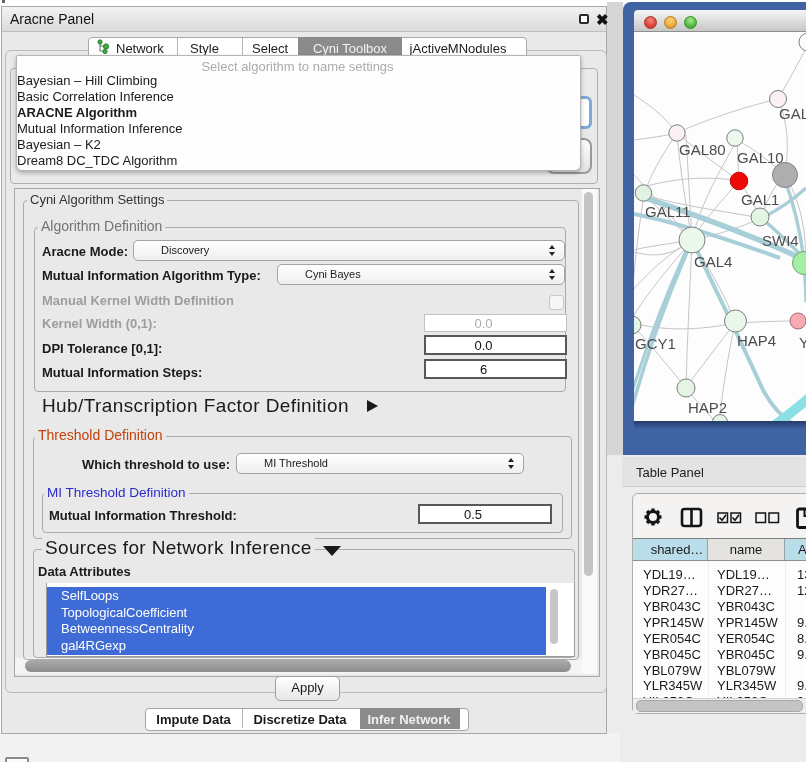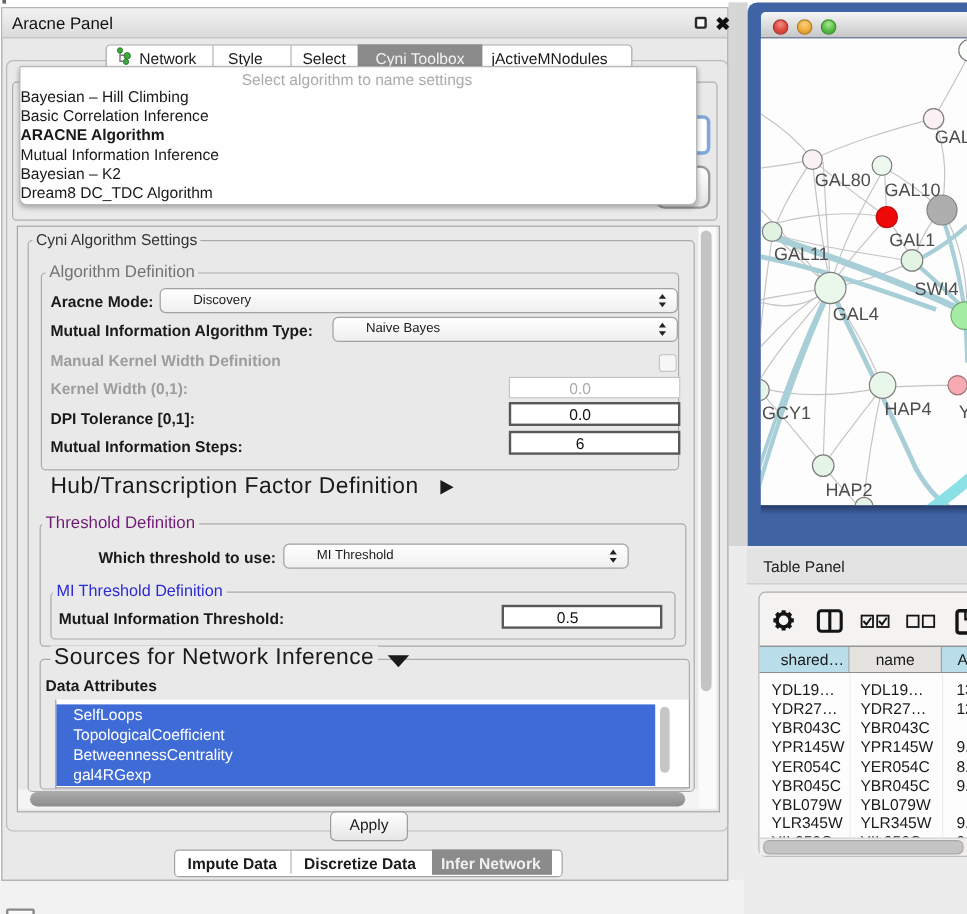--- a/index.html
+++ b/index.html
@@ -69,38 +69,38 @@
 <div class="gl" style="left:38px;top:219px;color:#737373;font-size:14px">Algorithm Definition</div>
 
 <div class="lbl b" style="left:42px;top:244px">Aracne Mode:</div>
 <div class="combo" style="left:133px;top:240px;width:432px;height:21px">
     <span class="t">Discovery</span>
     <span class="up"></span>
     <span class="dn"></span>
   </div>
 <div class="lbl b" style="left:42px;top:268px">Mutual Information Algorithm Type:</div>
 <div class="combo" style="left:277px;top:264px;width:288px;height:21px">
-    <span class="t">Naive Bayes</span>
+    <span class="t">Cyni Bayes</span>
     <span class="up"></span>
     <span class="dn"></span>
   </div>
 <div class="lbl b dis" style="left:42px;top:293px">Manual Kernel Width Definition</div>
 <div class="a" style="left:549px;top:295px;width:13px;height:13px;border:1.5px solid #C8C8C8;border-radius:3px;background:#F6F6F6"></div>
 <div class="lbl b dis" style="left:42px;top:316px">Kernel Width (0,1):</div>
 <div class="fld" style="left:424px;top:314px;width:143px;height:18px;border:1px solid #C2C2C2;color:#ABABAB;line-height:17px">0.0</div>
 <div class="lbl b" style="left:42px;top:341px">DPI Tolerance [0,1]:</div>
 <div class="fld" style="left:424px;top:335px;width:143px;height:20px;border:2px solid #585858;color:#111;line-height:17px">0.0</div>
 <div class="lbl b" style="left:42px;top:365px">Mutual Information Steps:</div>
 <div class="fld" style="left:424px;top:359px;width:143px;height:20px;border:2px solid #585858;color:#111;line-height:17px">6</div>
 
 <div class="lbl" style="left:42px;top:395px;color:#1A1A1A;font-size:19px;letter-spacing:0.4px">Hub/Transcription Factor Definition</div>
 <div class="a" style="left:367px;top:400px;width:0;height:0;border-top:6.5px solid transparent;border-bottom:6.5px solid transparent;border-left:11px solid #1A1A1A"></div>
 
 <div class="grp" style="left:33px;top:436px;width:537px;height:101px"></div>
-<div class="gl" style="left:35px;top:428px;color:#701a75;font-size:14px">Threshold Definition</div>
+<div class="gl" style="left:35px;top:428px;color:#c2410c;font-size:14px">Threshold Definition</div>
 <div class="lbl b" style="left:82px;top:457px">Which threshold to use:</div>
 <div class="combo" style="left:236px;top:453px;width:288px;height:21px">
     <span class="t">MI Threshold</span>
     <span class="up"></span>
     <span class="dn"></span>
   </div>
 <div class="grp" style="left:42px;top:493px;width:519px;height:38px"></div>
 <div class="gl" style="left:44px;top:486px;color:#2B2BD0;font-size:13.5px">MI Threshold Definition</div>
 <div class="lbl b" style="left:49px;top:508px">Mutual Information Threshold:</div>
 <div class="fld" style="left:418px;top:504px;width:134px;height:20px;border:2px solid #585858;color:#111;line-height:17px">0.5</div>

